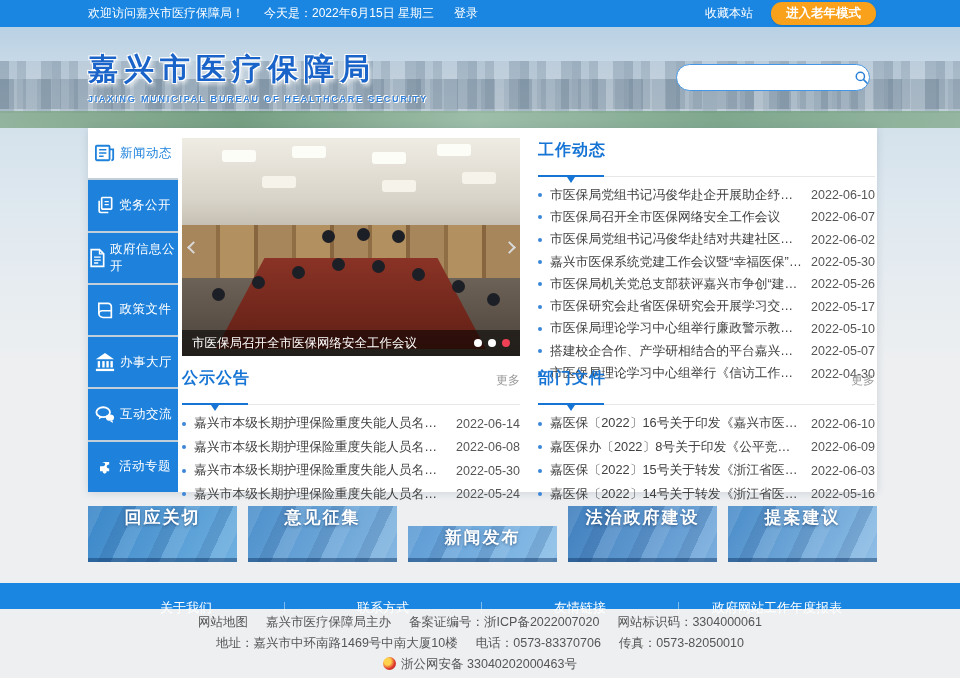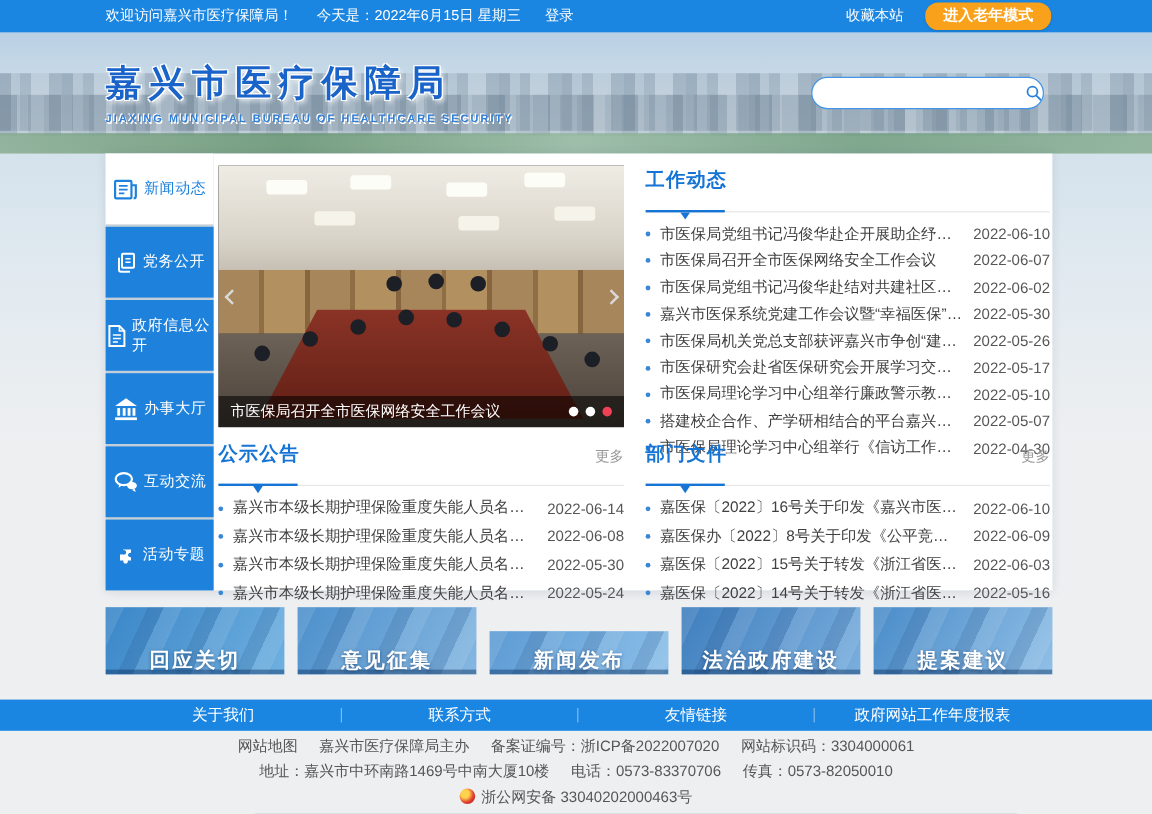--- a/index.html
+++ b/index.html
@@ -88,35 +88,35 @@
   .sec-more { margin-left:auto; font-size:12px; color:#999; text-decoration:none; cursor:pointer; }
   ul.nlist { list-style:none; margin-top:7px; }
   .nrow { display:flex; align-items:center; height:22.3px; cursor:pointer; }
   .col-notice .nrow, .col-dept .nrow { height:23.5px; }
   .dot { width:4px; height:4px; border-radius:50%; background:#3a87d8; margin-right:8px; flex:none; }
   .ntitle { flex:1; font-size:12.8px; color:#404040; white-space:nowrap; overflow:hidden; text-overflow:ellipsis; padding-right:8px; }
   .ndate { flex:none; font-size:12.5px; color:#555; }
 
   
   .banners { position:absolute; left:88px; top:506px; width:789px; height:56px; display:flex; gap:11px; z-index:4; }
-  .banner { position:relative; flex:1; display:flex; align-items:flex-end; justify-content:center; cursor:pointer; overflow:hidden; }
+  .banner { position:relative; flex:1; display:flex; align-items:flex-start; justify-content:center; cursor:pointer; overflow:hidden; }
   .banner::before { content:""; position:absolute; inset:0;
                     background:repeating-linear-gradient(115deg, rgba(255,255,255,.10) 0 14px, rgba(255,255,255,0) 14px 32px, rgba(10,40,90,.12) 32px 44px); }
   .banner::after { content:""; position:absolute; left:0; bottom:0; width:100%; height:4px; background:rgba(10,50,100,.45); }
   .banner:nth-child(1) { background:linear-gradient(120deg,#3a86c8,#6fb0e0); }
   .banner:nth-child(2) { background:linear-gradient(120deg,#4d90cc,#85b7e1); }
   .banner:nth-child(3) { background:linear-gradient(120deg,#5d9bd4,#8cbfe8);margin-top:20px; }
   .banner:nth-child(4) { background:linear-gradient(120deg,#3f7fbe,#7aaede); }
   .banner:nth-child(5) { background:linear-gradient(120deg,#4a8cc9,#90bfe6); }
   .banner-label { position:relative; z-index:1; color:#fff; font-size:17px; font-weight:bold; letter-spacing:2px;
                   text-shadow:0 1px 3px rgba(0,30,70,.5); }
 
   
   .footnav { position:absolute; left:0; top:583px; width:960px; height:26px; background:#1a86e2; z-index:4; }
-  .footnav-inner { margin:0 85px 0 88px; height:26px; display:flex; align-items:center; }
+  .footnav-inner { margin:12px 85px 0 88px; height:26px; display:flex; align-items:center; }
   .fn-link { flex:1; text-align:center; color:#fff; font-size:13px; text-decoration:none; cursor:pointer; }
   .fn-sep { width:1px; height:12px; background:rgba(255,255,255,.45); }
 
   
   .footer { position:absolute; left:0; top:612px; width:960px; text-align:center; color:#555;
             font-size:12.5px; line-height:21px; z-index:4; }
   .footer a { color:#555; text-decoration:none; cursor:pointer; }
   .f-gap { display:inline-block; width:18px; }
   .badge-ico { display:inline-block; width:13px; height:13px; border-radius:50%; vertical-align:-2px; margin-right:5px;
                background:radial-gradient(circle at 35% 35%, #ffd24d 0 28%, #e03a2f 60%, #a01f18 100%); }
@@ -184,20 +184,29 @@
       </div>
       <div class="side-item">
         <span class="side-icon">
           <svg width="18" height="20" viewBox="0 0 20 24">
               <path d="M3 2h10l5 5v15H3z" fill="none" stroke="currentColor" stroke-width="2"></path>
               <path d="M13 2v5h5" fill="none" stroke="currentColor" stroke-width="1.6"></path>
               <path d="M6.5 11h8M6.5 14.5h8M6.5 18h5" stroke="currentColor" stroke-width="1.6"></path>
             </svg>
         </span>
         <span class="side-label">政府信息公开</span>
+      </div>
+      <div class="side-item">
+        <span class="side-icon">
+          <svg width="21" height="20" viewBox="0 0 24 24">
+              <path d="M4 4h11a4 4 0 0 1 4 4v13H9a5 5 0 0 1-5-5z" fill="none" stroke="currentColor" stroke-width="2"></path>
+              <path d="M4 16.5A4 4 0 0 1 8 13h11" fill="none" stroke="currentColor" stroke-width="1.8"></path>
+            </svg>
+        </span>
+        <span class="side-label">政策文件</span>
       </div>
       <div class="side-item">
         <span class="side-icon">
           <svg width="22" height="20" viewBox="0 0 24 22">
               <path d="M12 1 2 8h20z" fill="currentColor"></path>
               <rect x="4" y="10" width="2.6" height="7" fill="currentColor"></rect>
               <rect x="9" y="10" width="2.6" height="7" fill="currentColor"></rect>
               <rect x="13.5" y="10" width="2.6" height="7" fill="currentColor"></rect>
               <rect x="18" y="10" width="2.6" height="7" fill="currentColor"></rect>
               <rect x="2" y="18.5" width="20" height="2.5" fill="currentColor"></rect>

